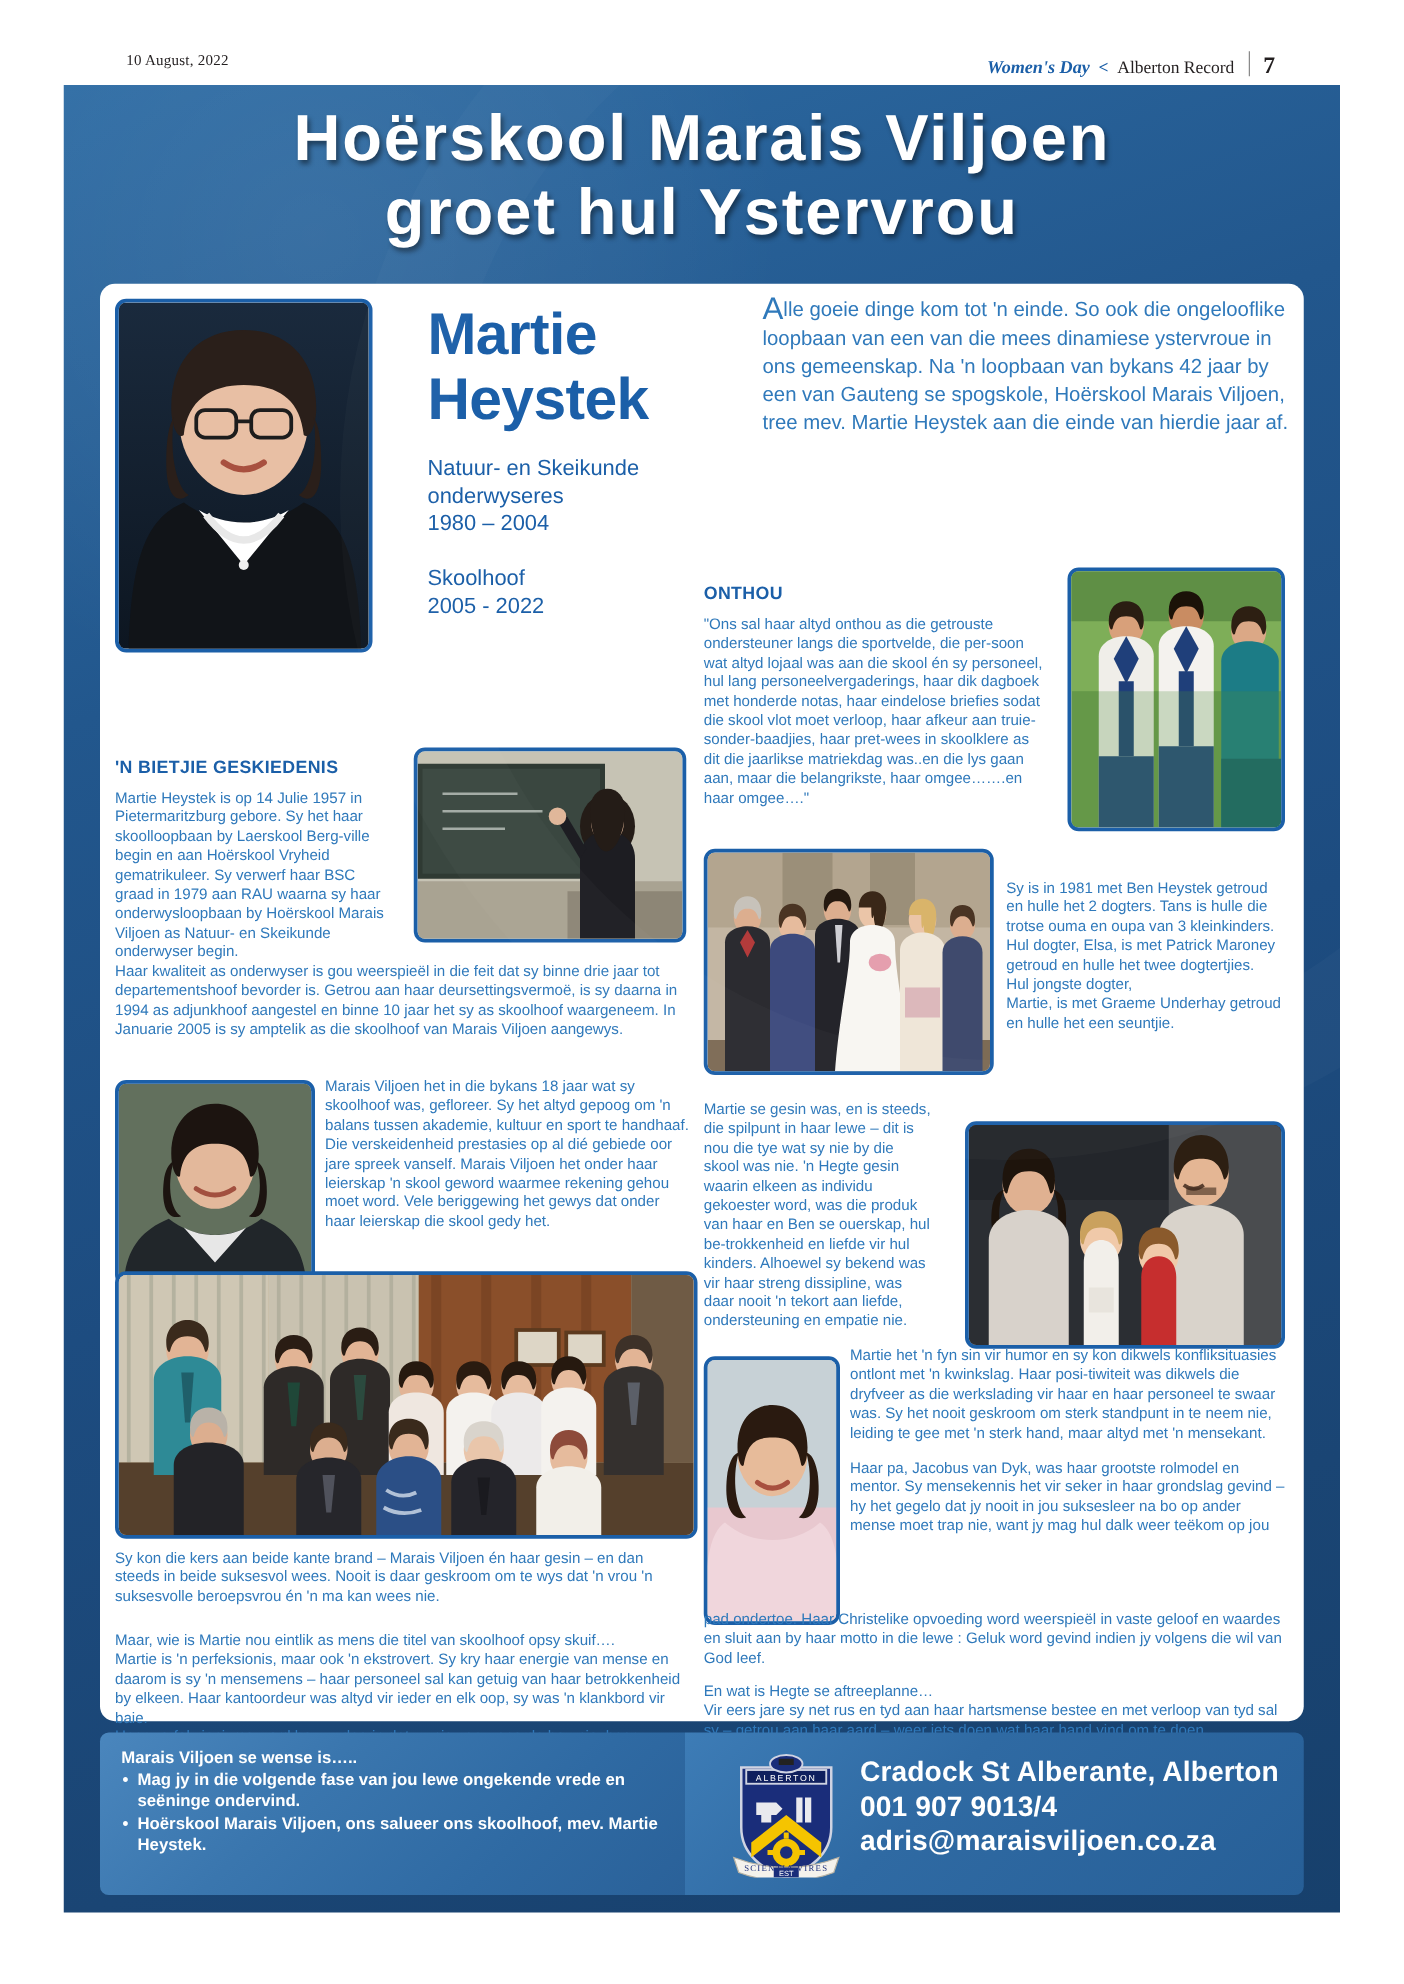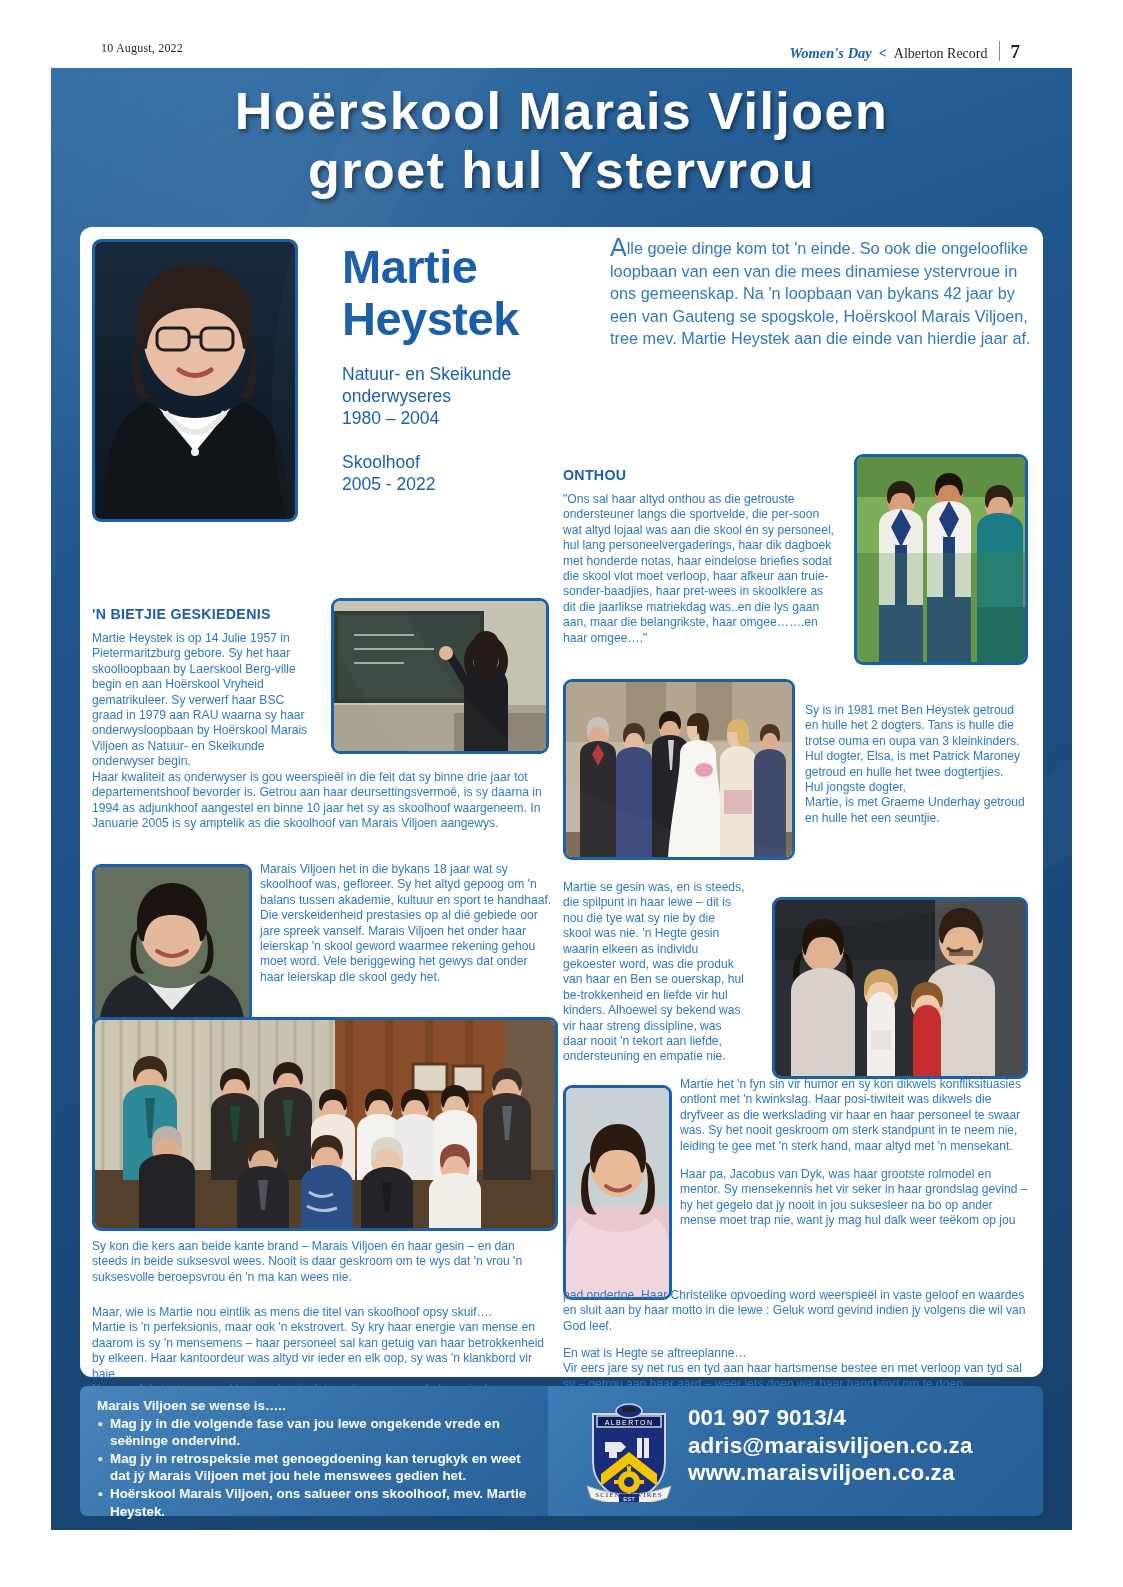--- a/index.html
+++ b/index.html
@@ -441,21 +441,20 @@
       <p style="margin-bottom:0">En wat is Hegte se aftreeplanne…</p>
       <p>Vir eers jare sy net rus en tyd aan haar hartsmense bestee en met verloop van tyd sal sy – getrou aan haar aard – weer iets doen wat haar hand vind om te doen.</p>
     </div>
   </div>
 
   <div class="foot">
     <div class="foot-l">
       <div class="wishes">
         <div>Marais Viljoen se wense is…..</div>
         <div class="li">Mag jy in die volgende fase van jou lewe ongekende vrede en seëninge ondervind.</div>
-        <div class="li">Mag jy in retrospeksie met genoegdoening kan terugkyk en weet dat jý Marais Viljoen met jou hele menswees gedien het.</div>
         <div class="li">Hoërskool Marais Viljoen, ons salueer ons skoolhoof, mev. Martie Heystek.</div>
       </div>
     </div>
     <div class="foot-r">
       <div class="crest">
         <svg viewBox="0 0 92 100" width="92" height="100">
           <path d="M10 12h72v48c0 22-18 34-36 40C28 94 10 82 10 60z" fill="#1a2d7a" stroke="#cfd3e2" stroke-width="2"></path>
           <rect x="14" y="14" width="64" height="11" fill="#0f1f5e" stroke="#cfd3e2" stroke-width="1.5"></rect>
           <text x="46" y="23" font-family="'Liberation Sans',sans-serif" font-size="7" fill="#ffffff" text-anchor="middle" letter-spacing="1.4">ALBERTON</text>
           <ellipse cx="46" cy="9" rx="13" ry="7" fill="#1a2d7a" stroke="#cfd3e2" stroke-width="1.5"></ellipse>
@@ -475,19 +474,19 @@
             <rect x="31" y="78" width="5" height="4"></rect>
               <rect x="56" y="78" width="5" height="4"></rect>
           </g>
           <path d="M4 84q42 16 84 0l-4 12q-38 14-76 0z" fill="#f4f2ec" stroke="#b9b3a4" stroke-width="1"></path>
           <text x="46" y="95" font-family="'Liberation Serif',serif" font-size="7" fill="#1a2d7a" text-anchor="middle" letter-spacing="1">SCIENTIA  VIRES</text>
           <rect x="36" y="92" width="20" height="8" fill="#1a2d7a"></rect>
           <text x="46" y="99" font-family="'Liberation Sans',sans-serif" font-size="6" fill="#ffffff" text-anchor="middle">EST</text>
         </svg>
       </div>
       <div class="contact">
+        <div>Cradock St Alberante, Alberton</div>
         <div>001 907 9013/4</div>
         <div>adris@maraisviljoen.co.za</div>
-        <div>www.maraisviljoen.co.za</div>
       </div>
     </div>
   </div>
 </div>
 
 </body></html>

